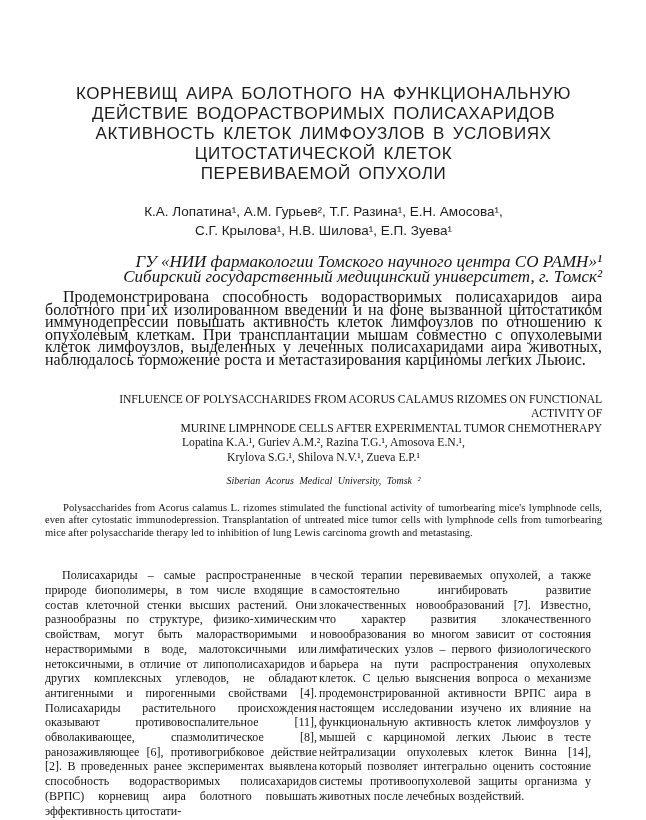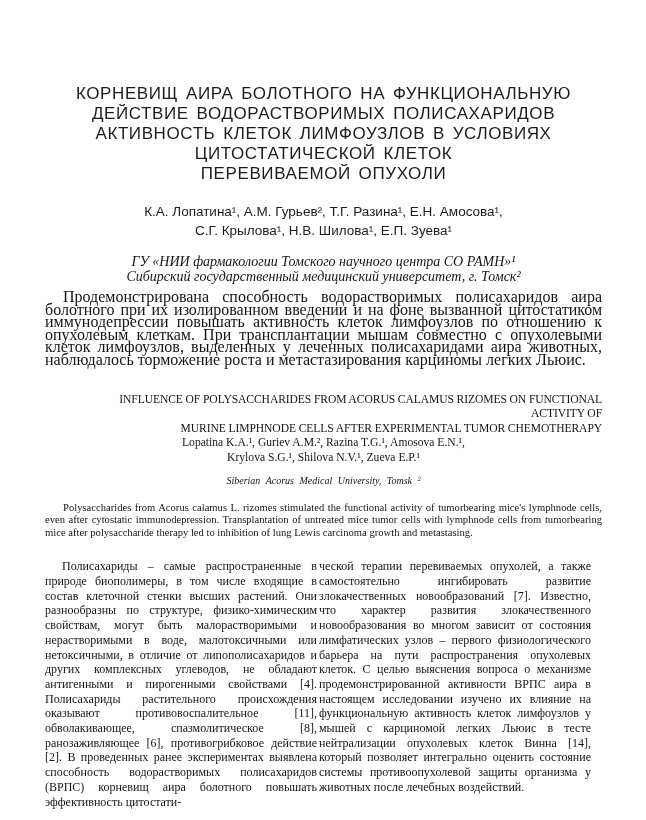--- a/index.html
+++ b/index.html
@@ -33,24 +33,24 @@
     font-family: "Liberation Sans", sans-serif;
     font-size: 13.5px;
     line-height: 19px;
     text-align: center;
     color: #1c1c1c;
   }
 
   
   .affil-ru {
     margin-top: 14px;
-    font-size: 14px;
+    font-size: 17px;
     line-height: 15px;
     font-style: italic;
-    text-align: center;
+    text-align: right;
   }
 
   
   .abstract-ru {
     margin-top: 7px;
     font-size: 16px;
     line-height: 12.6px;
     text-align: justify;
   }
   .abstract-ru p, .abstract-en p { margin: 0; text-indent: 18px; }
@@ -79,21 +79,21 @@
   }
   .abstract-en {
     margin-top: 15px;
     font-size: 10.6px;
     line-height: 12.4px;
     text-align: justify;
   }
 
   
   .body-cols {
-    margin-top: 20px;
+    margin-top: 29px;
     display: flex;
     gap: 2px;
   }
   .col {
     width: 272px;
     font-size: 12px;
     line-height: 14.7px;
     text-align: justify;
   }
   .col p { margin: 0; }

